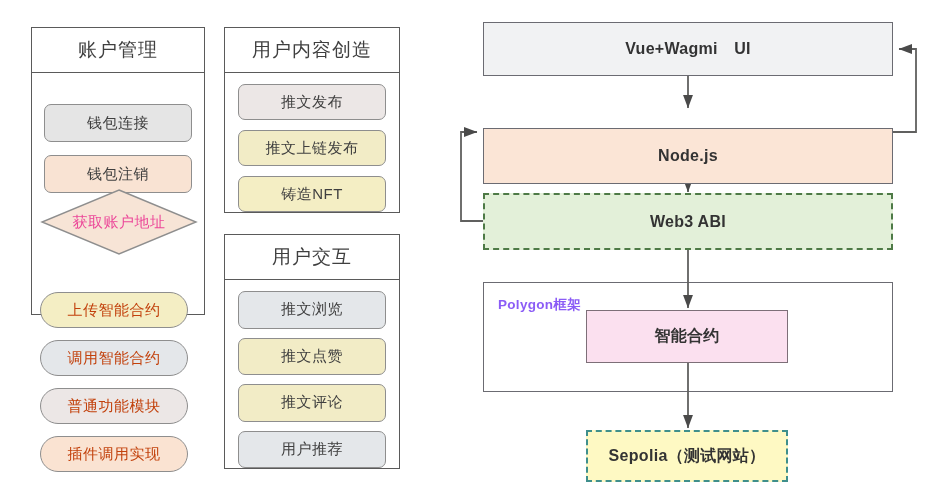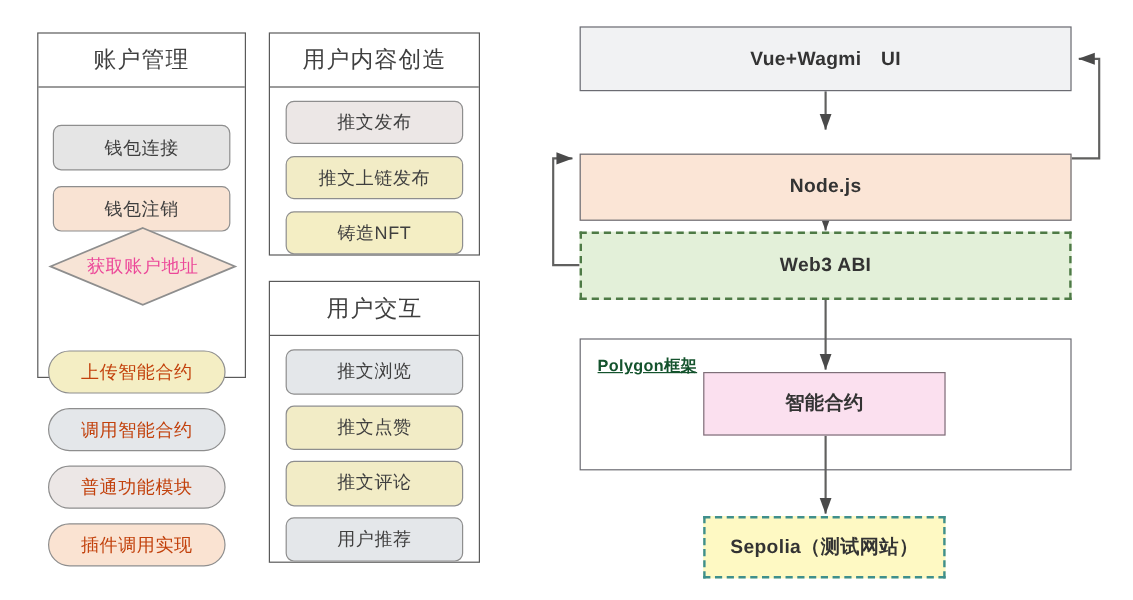--- a/index.html
+++ b/index.html
@@ -128,23 +128,22 @@
   .container-box {
     position: absolute;
     box-sizing: border-box;
     border: 1.7px solid #6b6b72;
     background: #ffffff;
   }
   .container-label {
     position: absolute;
     font-size: 13.5px;
     font-weight: bold;
-    color: #14532d;
+    color: #8b5cf6;
     letter-spacing: .3px;
-    text-decoration: underline;
   }
 
   
   .wires {
     position: absolute;
     inset: 0;
     pointer-events: none;
   }
 </style>
 </head>

